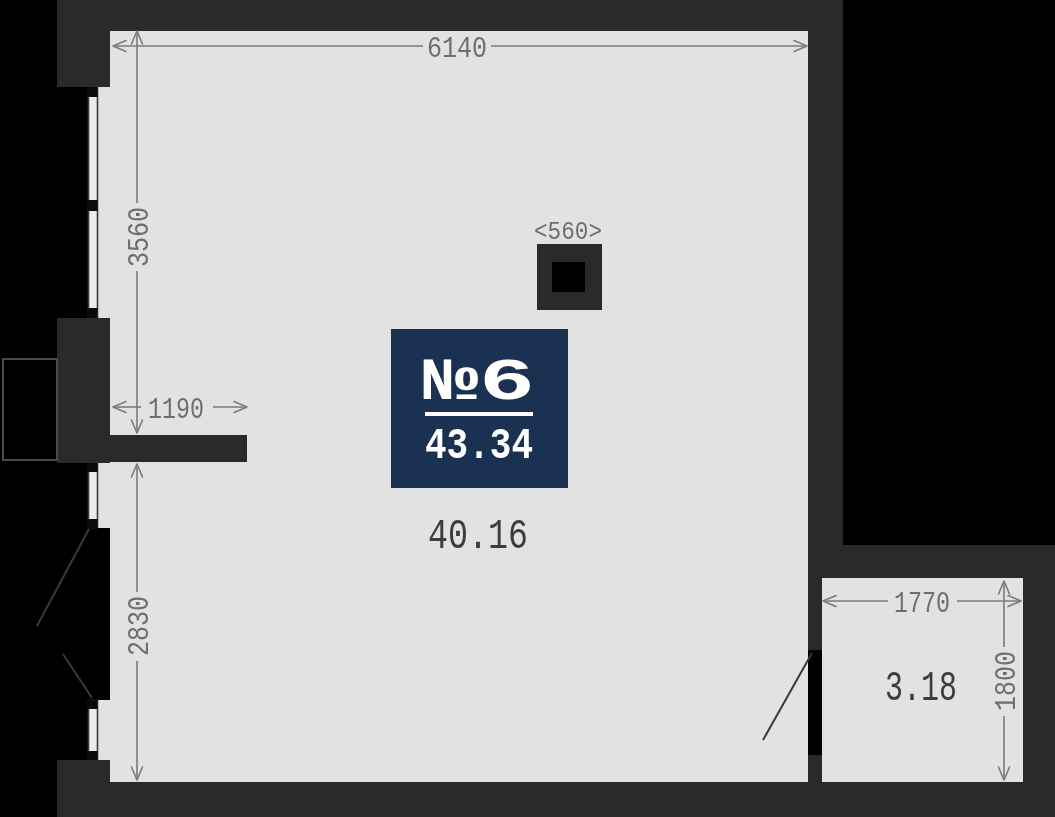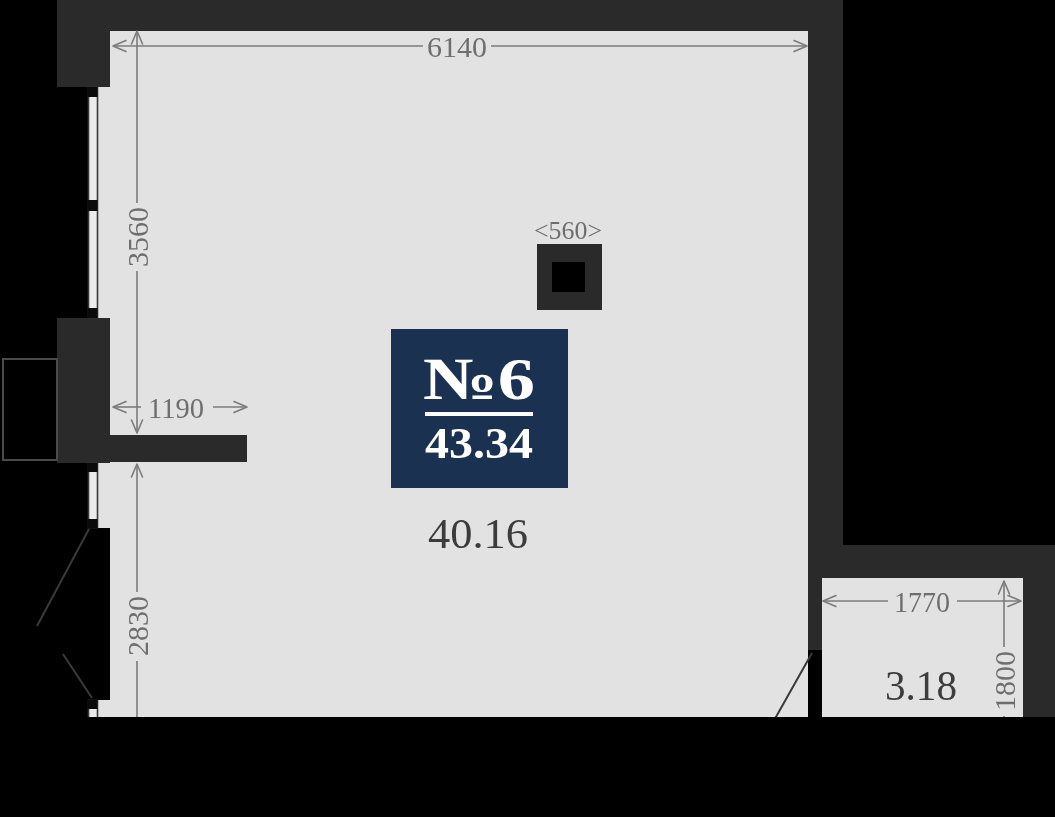--- a/index.html
+++ b/index.html
@@ -8,22 +8,22 @@
     --floor:#e2e2e2;
     --badge:#1b3152;
     --badge-text:#ffffff;
     --dimension-text:#6e6e6e;
     --dimension-line:#7b7b7b;
     --area-text:#3c3c3c;
     --frame-line:#3a3a3a;
   }
   html,body{margin:0;padding:0;background:#000;}
   .plan-wrap{
-    width:1055px;height:717px;position:relative;overflow:hidden;
-    font-family:Liberation Serif, serif;
+    width:1055px;height:817px;position:relative;overflow:hidden;
+    font-family:Liberation Mono, monospace;
   }
   svg{display:block;}
   .bg{fill:var(--background);}
   .floor{fill:var(--floor);}
   .wall{fill:var(--wall);}
   .black{fill:#000000;}
   .shaft{fill:#000000;stroke:#4a4a4a;stroke-width:2;}
   .frame{fill:#ececec;stroke:var(--frame-line);stroke-width:1.6;}
   .node{fill:#0a0a0a;}
   .leaf{stroke:var(--frame-line);stroke-width:2;fill:none;}

